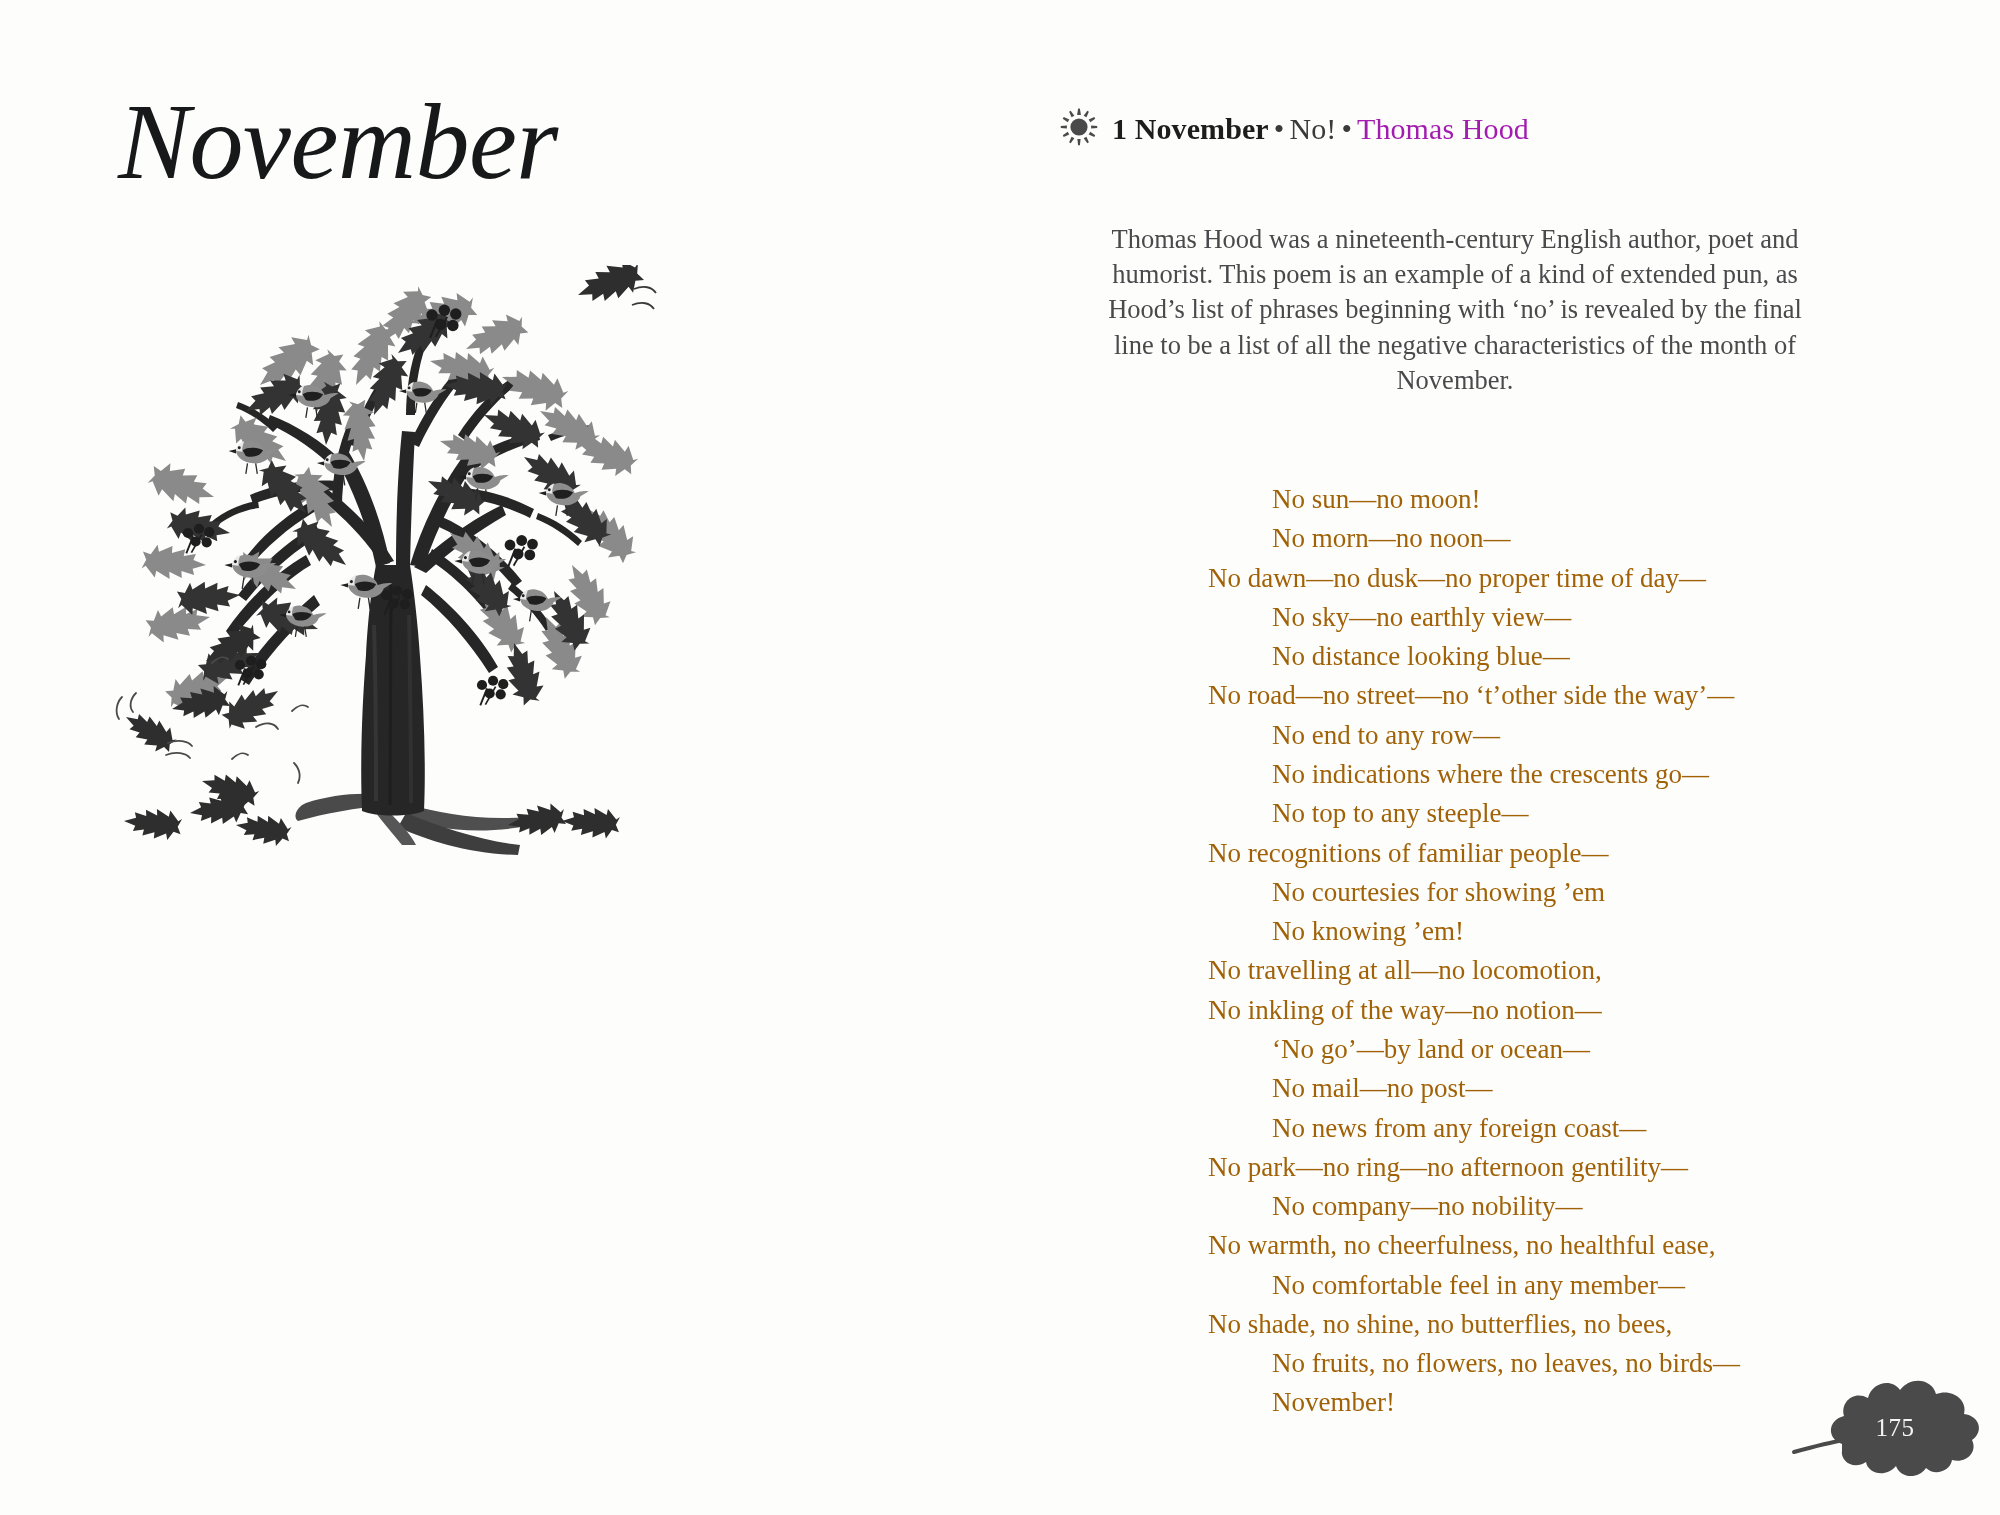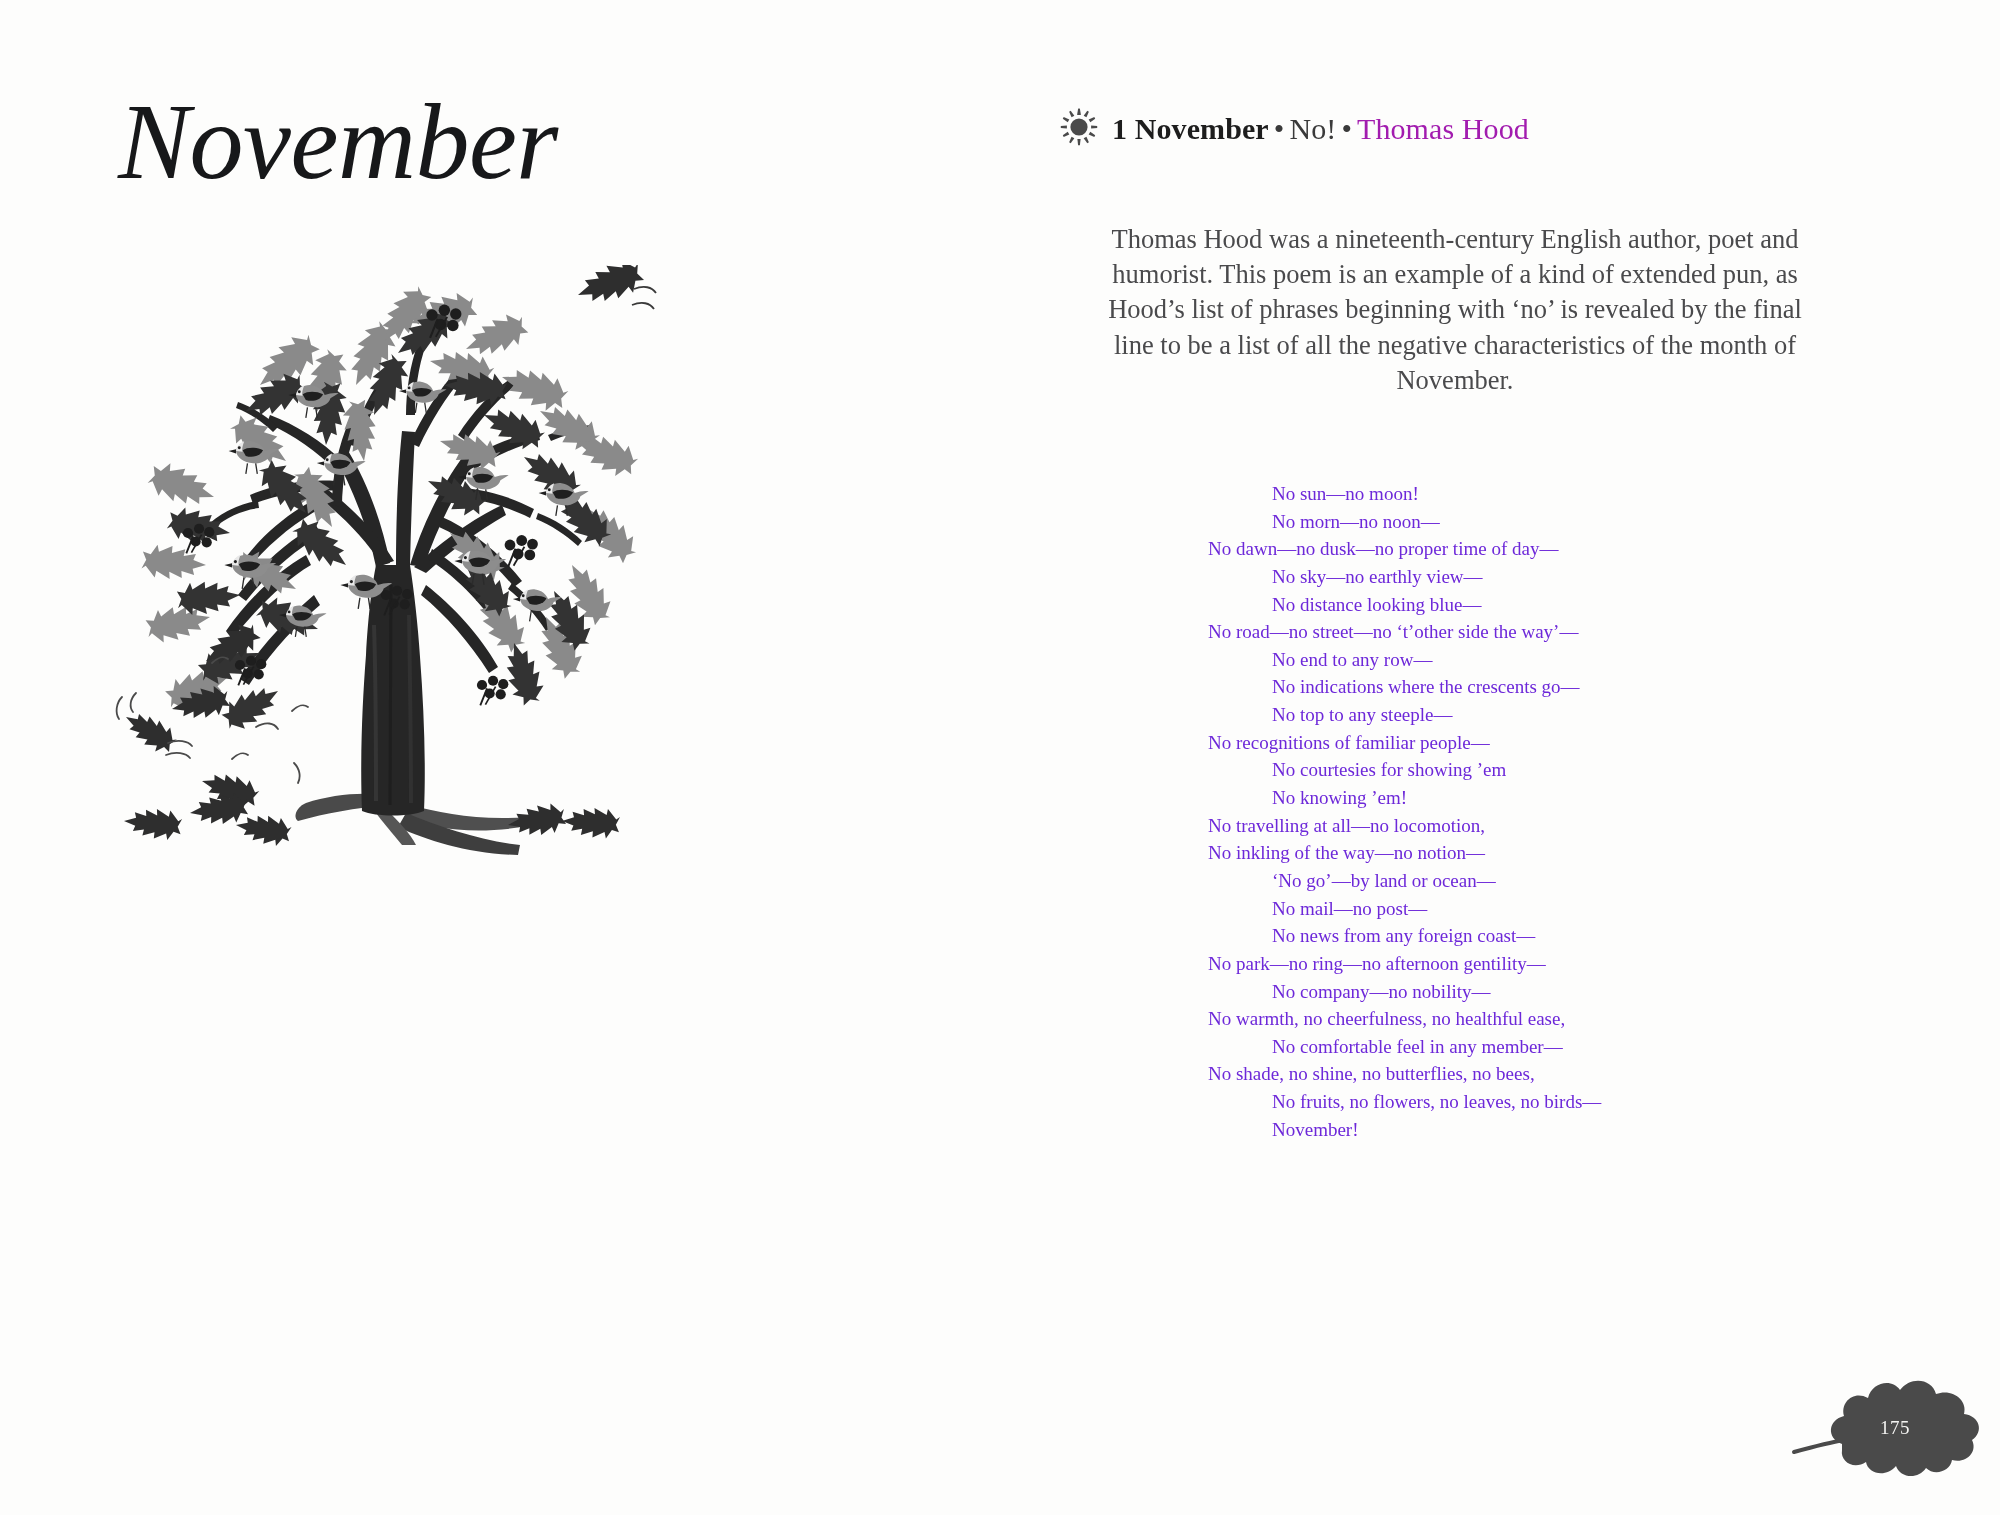--- a/index.html
+++ b/index.html
@@ -77,23 +77,23 @@
     line-height: 1.33;
     color: #4a4a4c;
     text-align: center;
   }
 
   .poem {
     position: absolute;
     left: 148px;
     top: 480px;
     width: 700px;
-    font-size: 19px;
+    font-size: 27px;
     line-height: 1.455;
-    color: #6d28d9;
+    color: #a16207;
   }
   .poem-line { white-space: nowrap; }
   .poem-line.indent { padding-left: 64px; }
 
   
   .page-num {
     position: absolute;
     left: 1786px;
     top: 1368px;
     width: 210px;
@@ -102,21 +102,21 @@
   .page-num-text {
     position: absolute;
     left: 0; top: 0;
     width: 210px; height: 120px;
     display: flex;
     align-items: center;
     justify-content: center;
     padding-left: 8px;
     box-sizing: border-box;
     color: #f4f4f2;
-    font-size: 19px;
+    font-size: 25px;
     letter-spacing: 0.5px;
     pointer-events: none;
   }
 </style>
 </head>
 <body>
 
 <div class="page">
 
   <div class="left-page">

